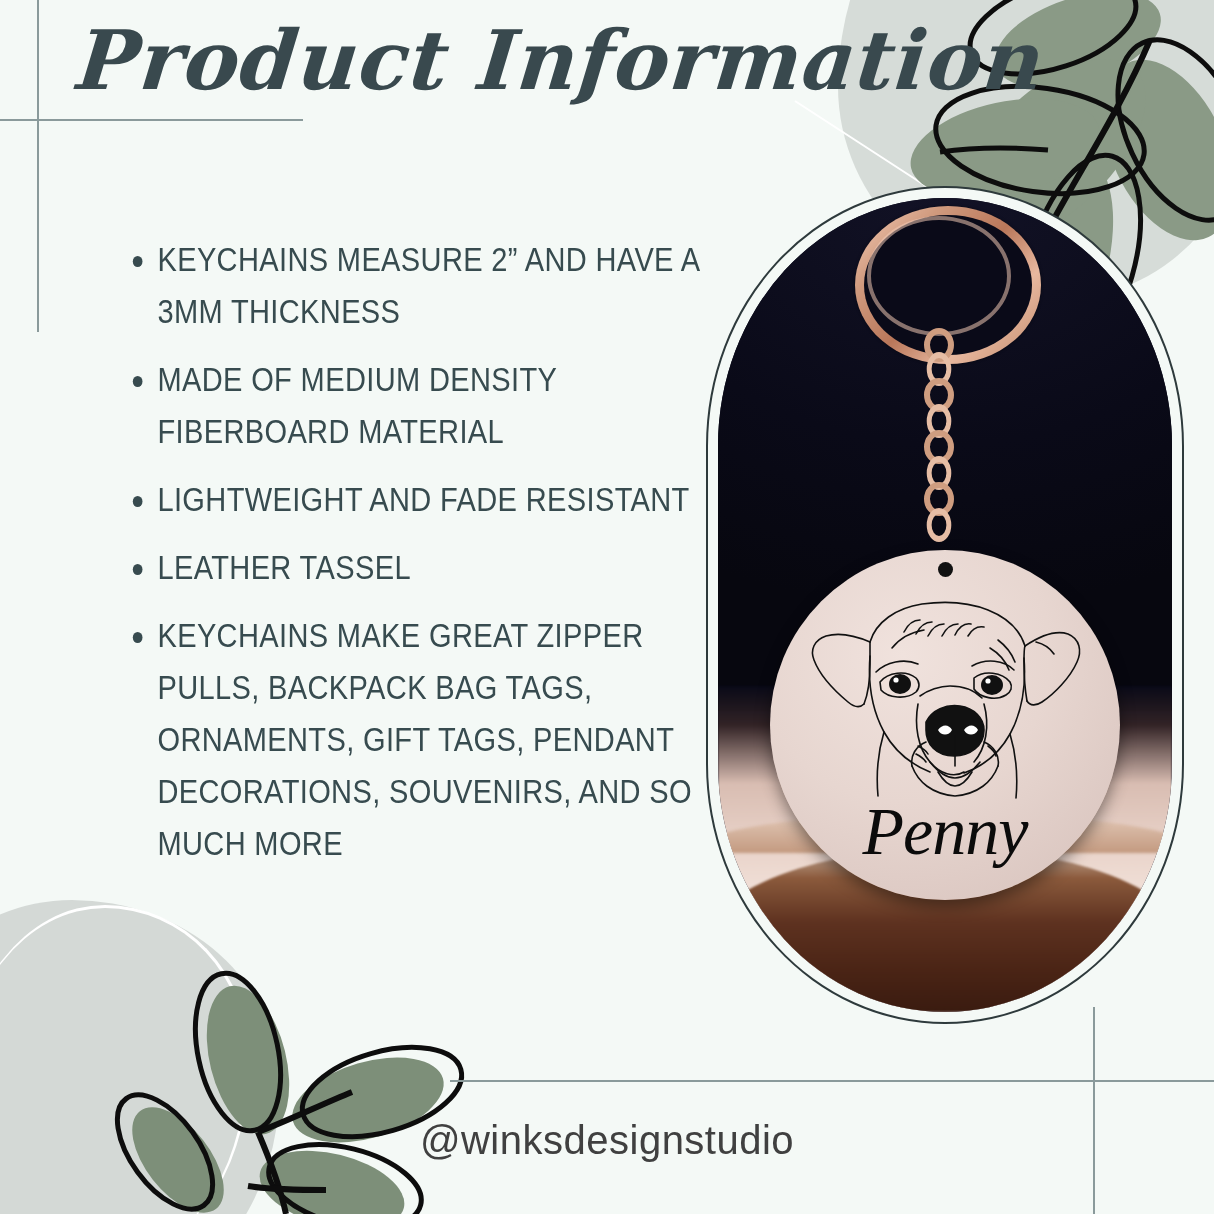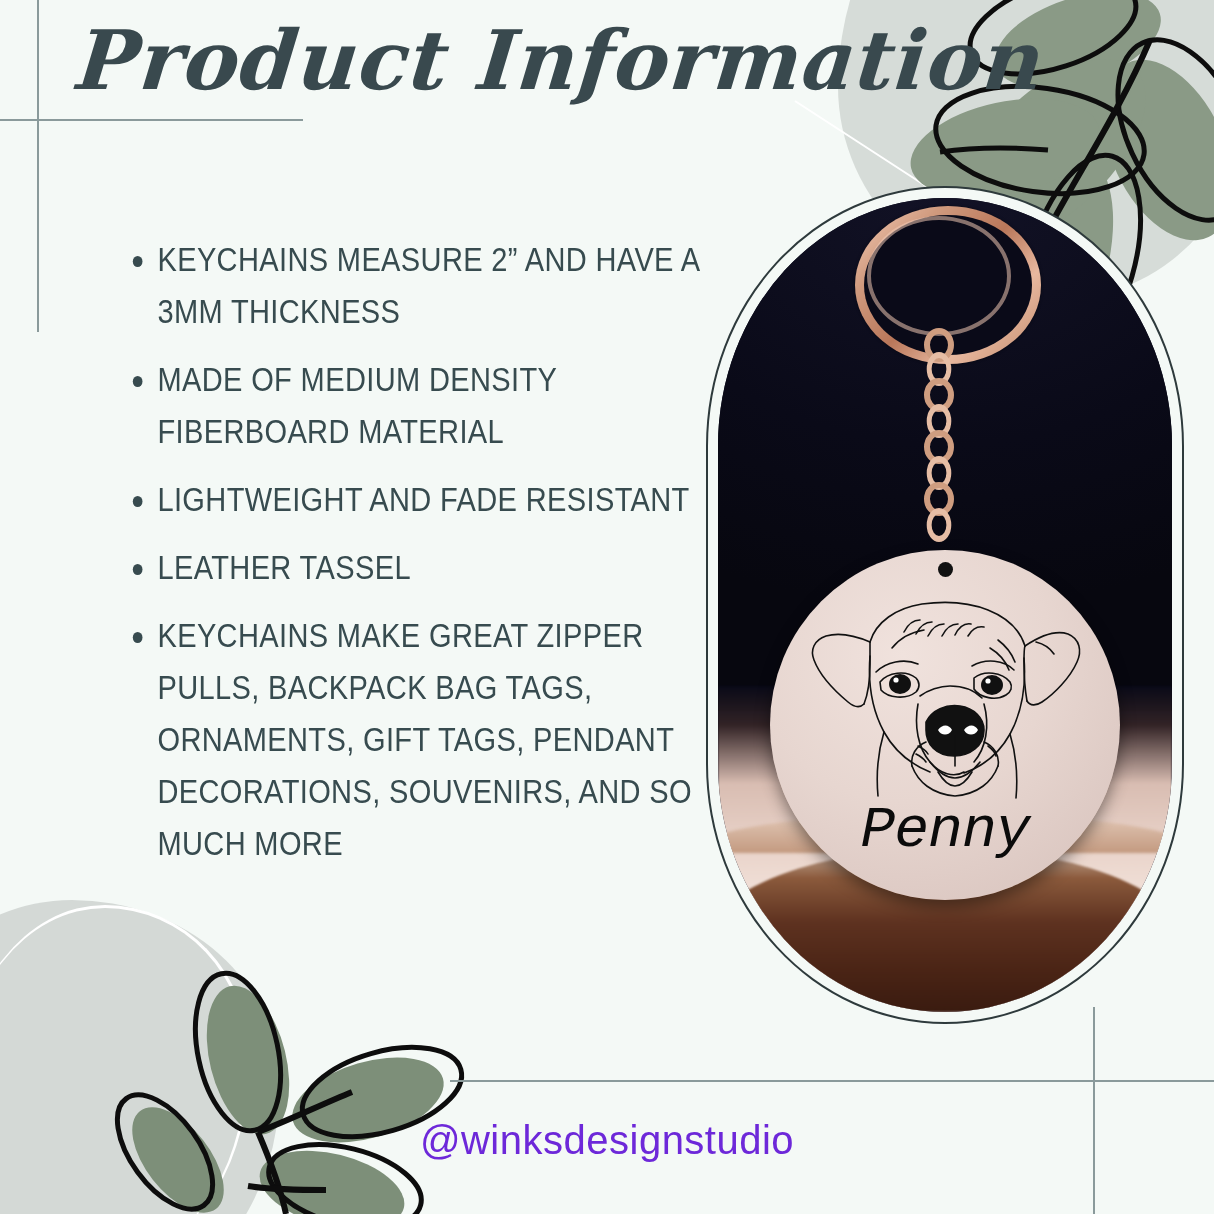--- a/index.html
+++ b/index.html
@@ -90,21 +90,21 @@
     background: #374b4f;
   }
 
   
   #footer-handle {
     position: absolute;
     left: 0;
     top: 1118px;
     width: 1214px;
     text-align: center;
-    color: #6d28d9;
+    color: #404040;
     font-family: "Liberation Sans", sans-serif;
     font-size: 40px;
     font-weight: 300;
     letter-spacing: 0.5px;
   }
 
   
   #product-photo-frame {
     position: absolute;
     left: 706px;
@@ -239,23 +239,23 @@
     width: 306px;
     height: 215px;
   }
   #pet-name {
     position: absolute;
     left: 0;
     right: 0;
     top: 242px;
     text-align: center;
     color: #0b0b0b;
-    font-family: Liberation Mono, monospace;
+    font-family: Liberation Serif, serif;
     font-style: italic;
-    font-size: 58px;
+    font-size: 68px;
     line-height: 78px;
     letter-spacing: -1px;
   }
 
   
   #blob-topright {
     position: absolute;
     left: 838px;
     top: -172px;
     width: 420px;

